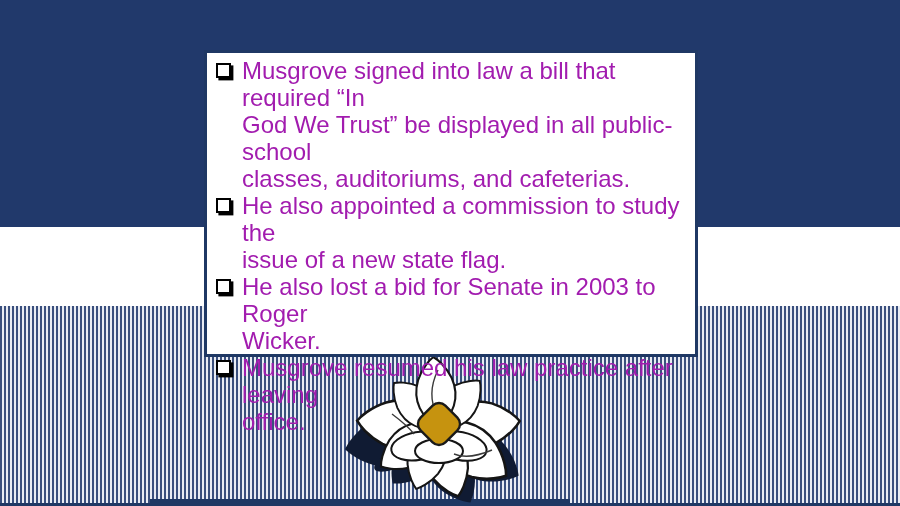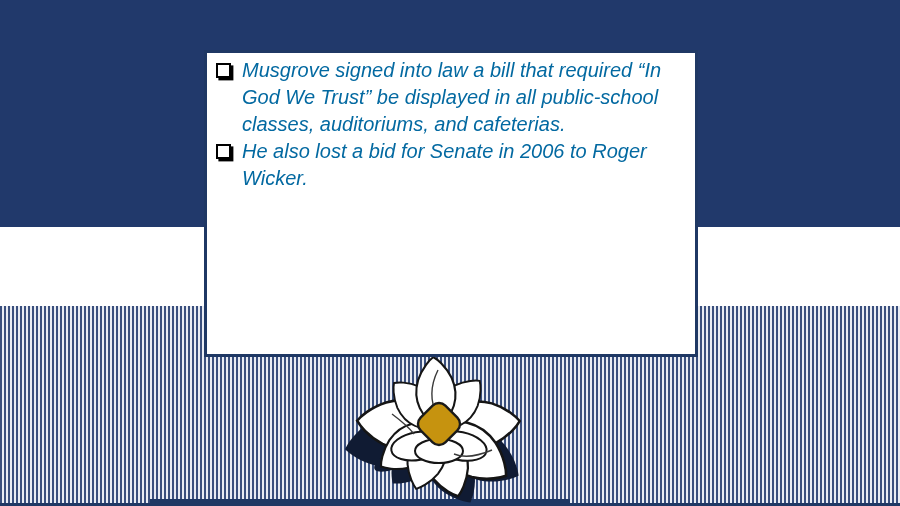--- a/index.html
+++ b/index.html
@@ -46,21 +46,21 @@
     box-sizing:border-box;
     background:#ffffff;
     border:3px solid #1F3864;
     padding:4px 4px 0 9px;
   }
   .bullet-list {
     list-style:none; margin:0; padding:0;
   }
   .bullet-item {
     display:grid; grid-template-columns:26px 1fr;
-    font-size:20px; line-height:27px; color:#0369a1;font-style:italic;
+    font-size:24px; line-height:27px; color:#a21caf;
   }
   .chk {
     width:11px; height:11px; background:#ffffff;
     border:2.6px solid #000000;
     box-shadow:2.4px 2.4px 0 0 #000000;
     margin-top:6px;
   }
   .bullet-text { white-space:pre-line; }
 </style>
 </head>
@@ -118,21 +118,31 @@
   </svg>
 
   <div class="textbox">
     <ul class="bullet-list">
       <li class="bullet-item">
         <span class="chk"></span>
         <span class="bullet-text">Musgrove signed into law a bill that required “In
 God We Trust” be displayed in all public-school
 classes, auditoriums, and cafeterias.</span>
       </li>
+    <li class="bullet-item">
+        <span class="chk"></span>
+        <span class="bullet-text">He also appointed a commission to study the
+issue of a new state flag.</span>
+      </li>
         <li class="bullet-item">
         <span class="chk"></span>
-        <span class="bullet-text">He also lost a bid for Senate in 2006 to Roger
+        <span class="bullet-text">He also lost a bid for Senate in 2003 to Roger
 Wicker.</span>
+      </li>
+        <li class="bullet-item">
+        <span class="chk"></span>
+        <span class="bullet-text">Musgrove resumed his law practice after leaving
+office.</span>
       </li>
       </ul>
   </div>
 
 </div>
 
 </body></html>

